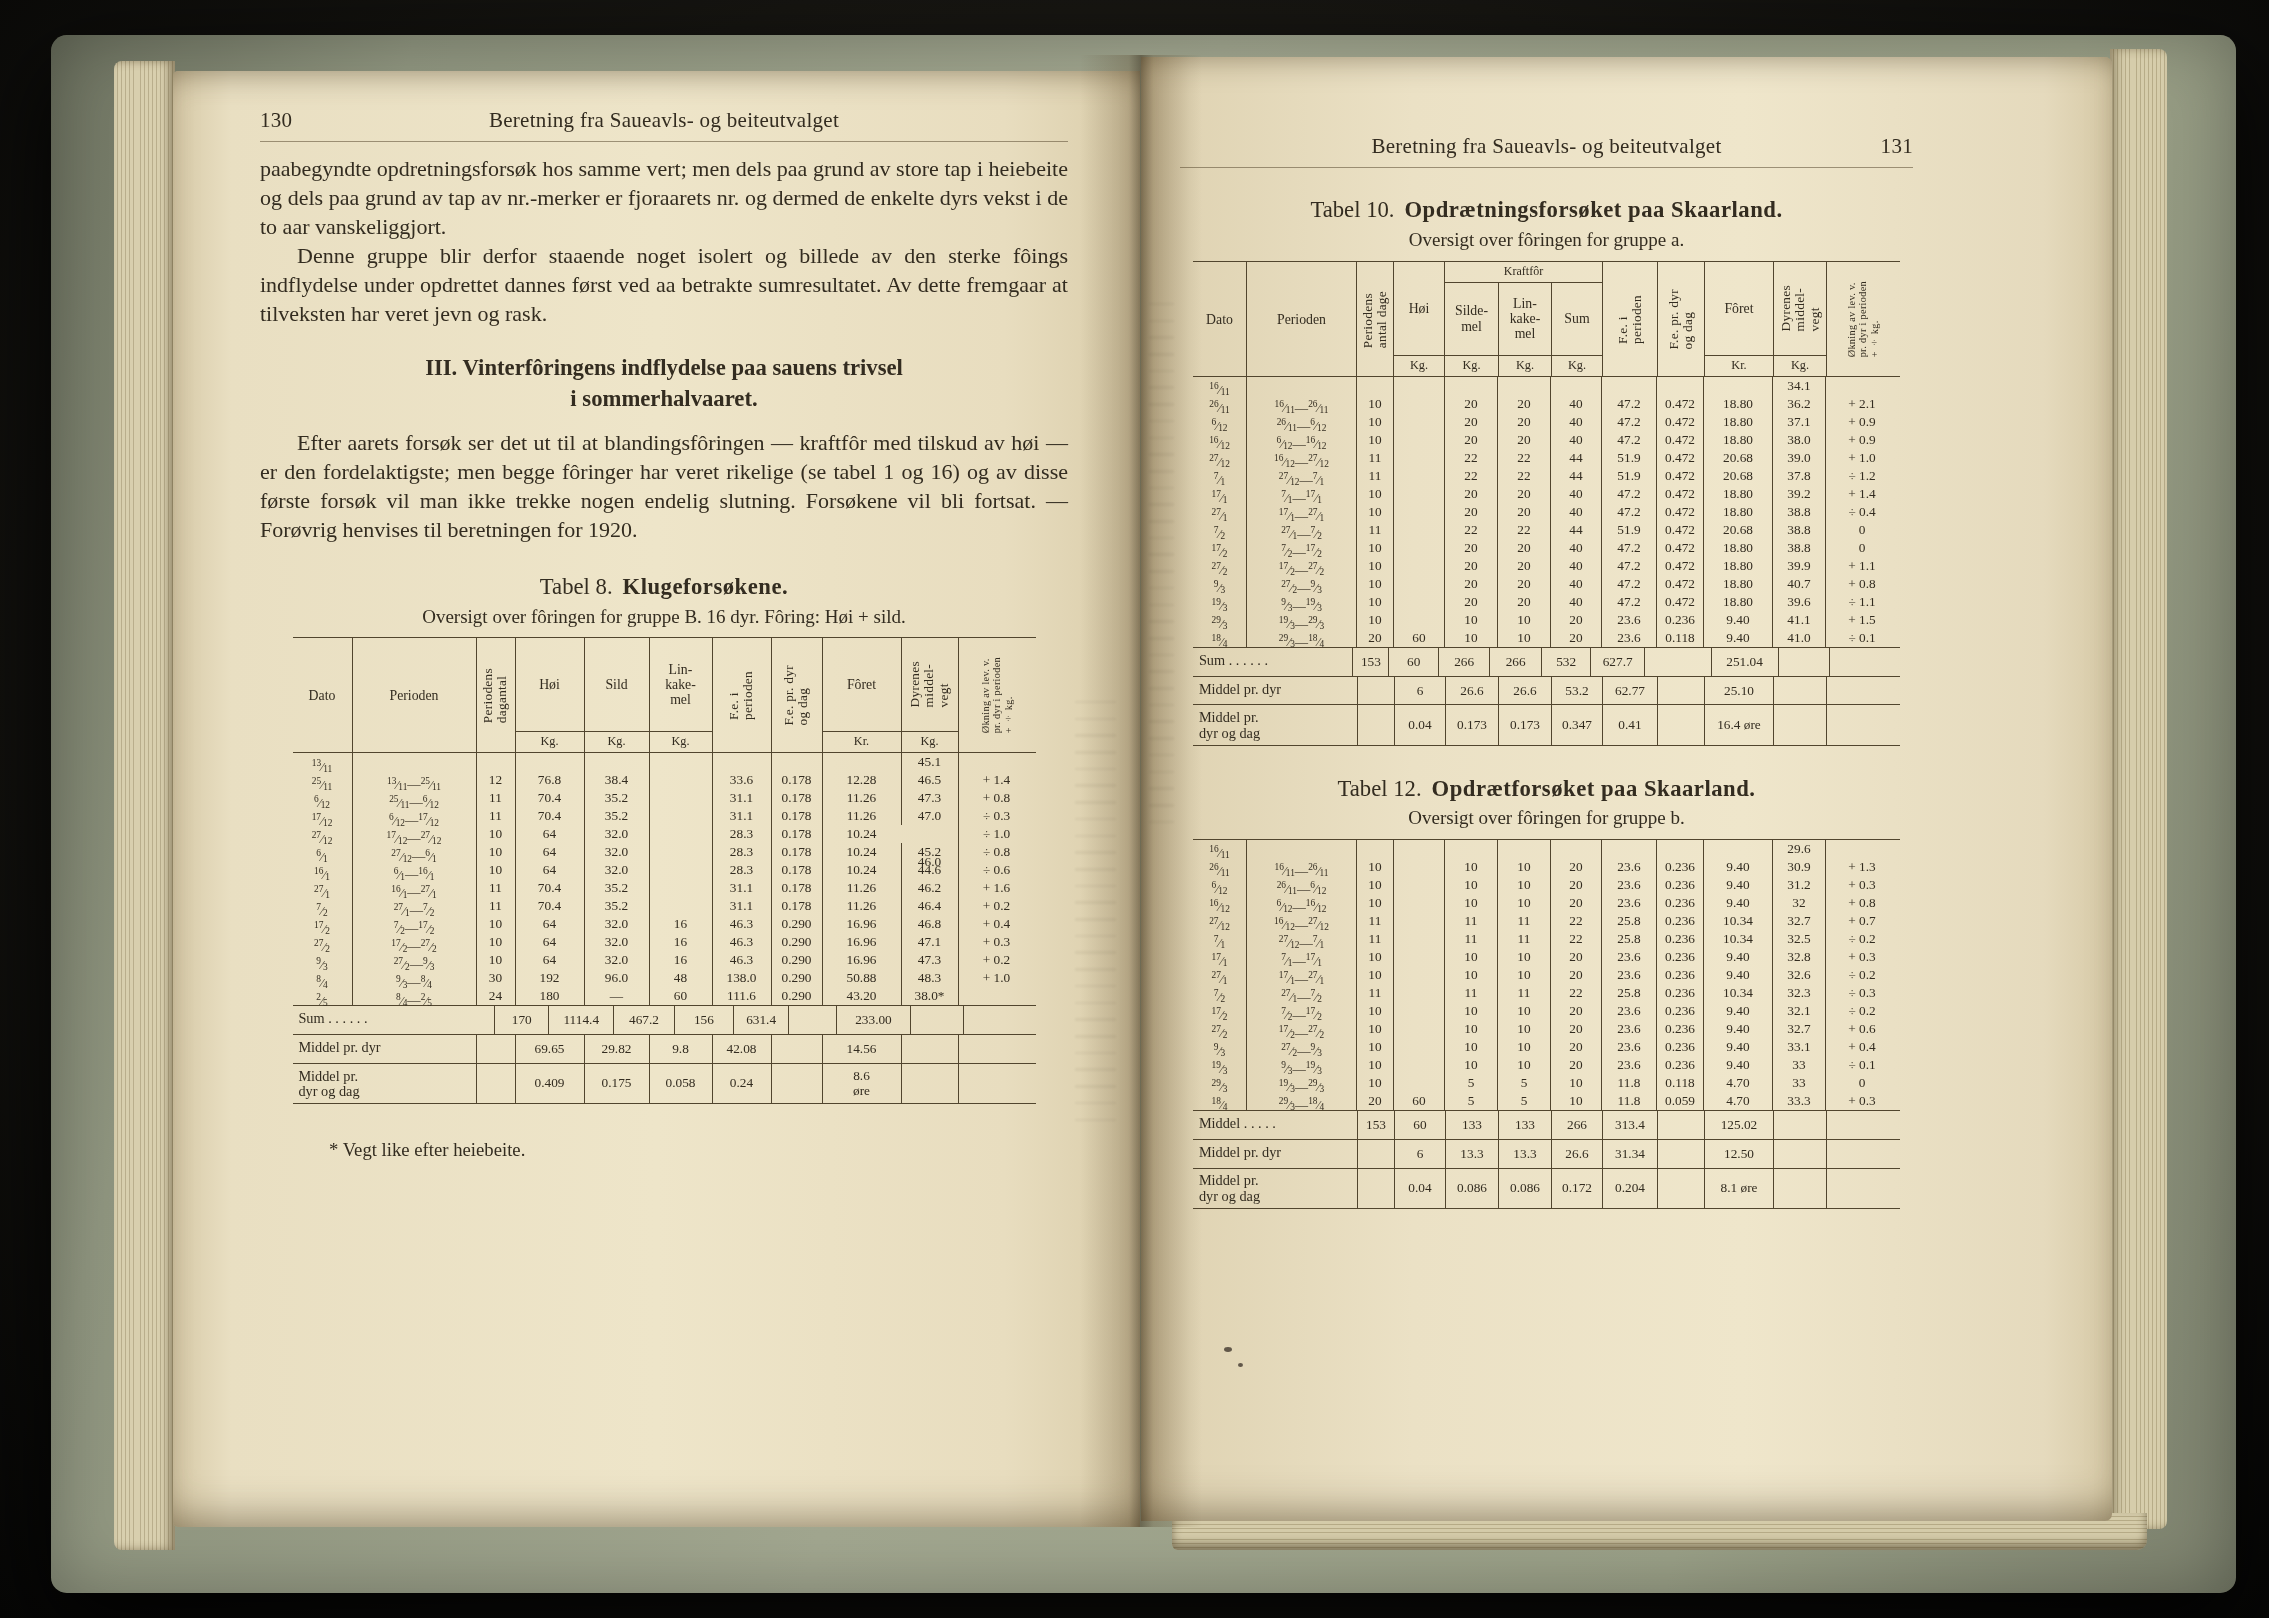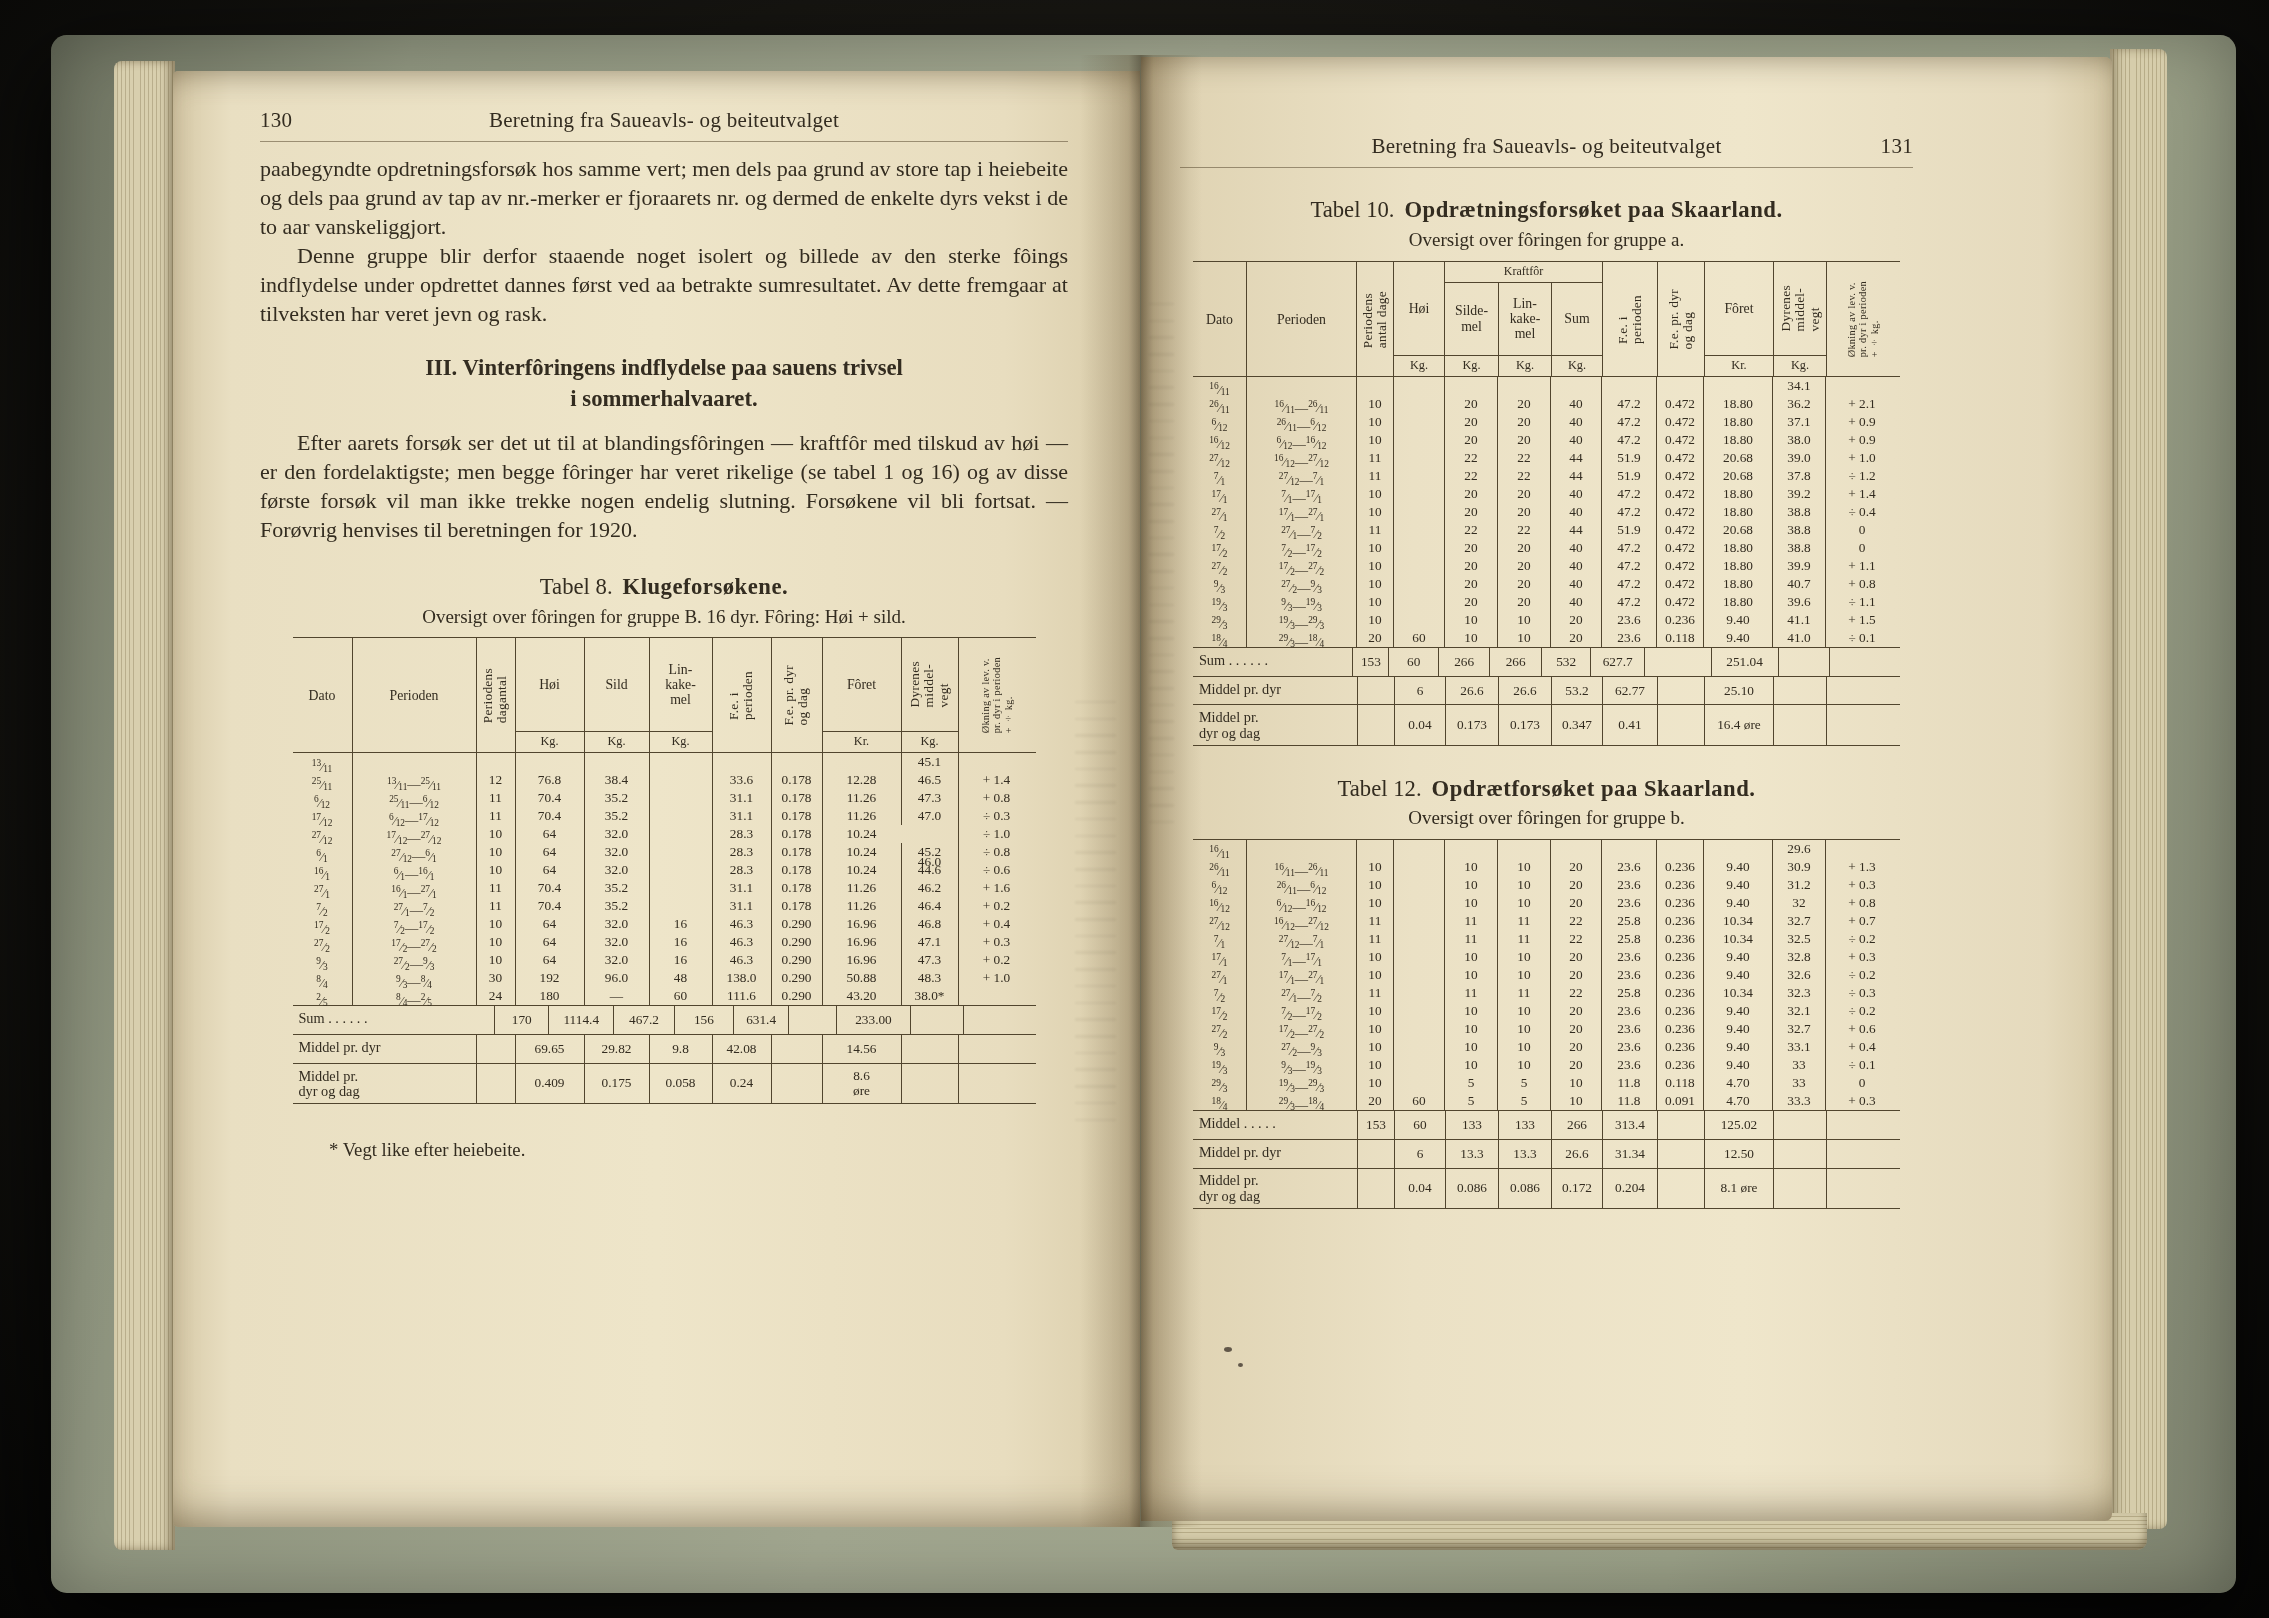--- a/index.html
+++ b/index.html
@@ -927,21 +927,21 @@
             </div>
             <div class="tr">
               <div class="td" style="width: 53px;"><span class="fr"><span class="ft">18</span><span class="fs">⁄</span><span class="fb">4</span></span></div>
               <div class="td bl" style="width: 110px;"><span class="fr"><span class="ft">29</span><span class="fs">⁄</span><span class="fb">3</span></span>—<span class="fr"><span class="ft">18</span><span class="fs">⁄</span><span class="fb">4</span></span></div>
               <div class="td bl" style="width: 37px;">20</div>
               <div class="td bl" style="width: 51px;">60</div>
               <div class="td bl" style="width: 53px;">5</div>
               <div class="td bl" style="width: 53px;">5</div>
               <div class="td bl" style="width: 51px;">10</div>
               <div class="td bl" style="width: 55px;">11.8</div>
-              <div class="td bl" style="width: 47px;">0.091</div>
+              <div class="td bl" style="width: 47px;">0.059</div>
               <div class="td bl" style="width: 69px;">4.70</div>
               <div class="td bl" style="width: 53px;">33.3</div>
               <div class="td bl" style="width: 73px;">+ 0.3</div>
             </div>
           </div>
           <div class="sum">
             <div class="lab" style="width: 164px;">Middel . . . . .</div>
             <div class="td sc bl" style="width: 37px;">153</div>
             <div class="td sc bl" style="width: 51px;">60</div>
             <div class="td sc bl" style="width: 53px;">133</div>

